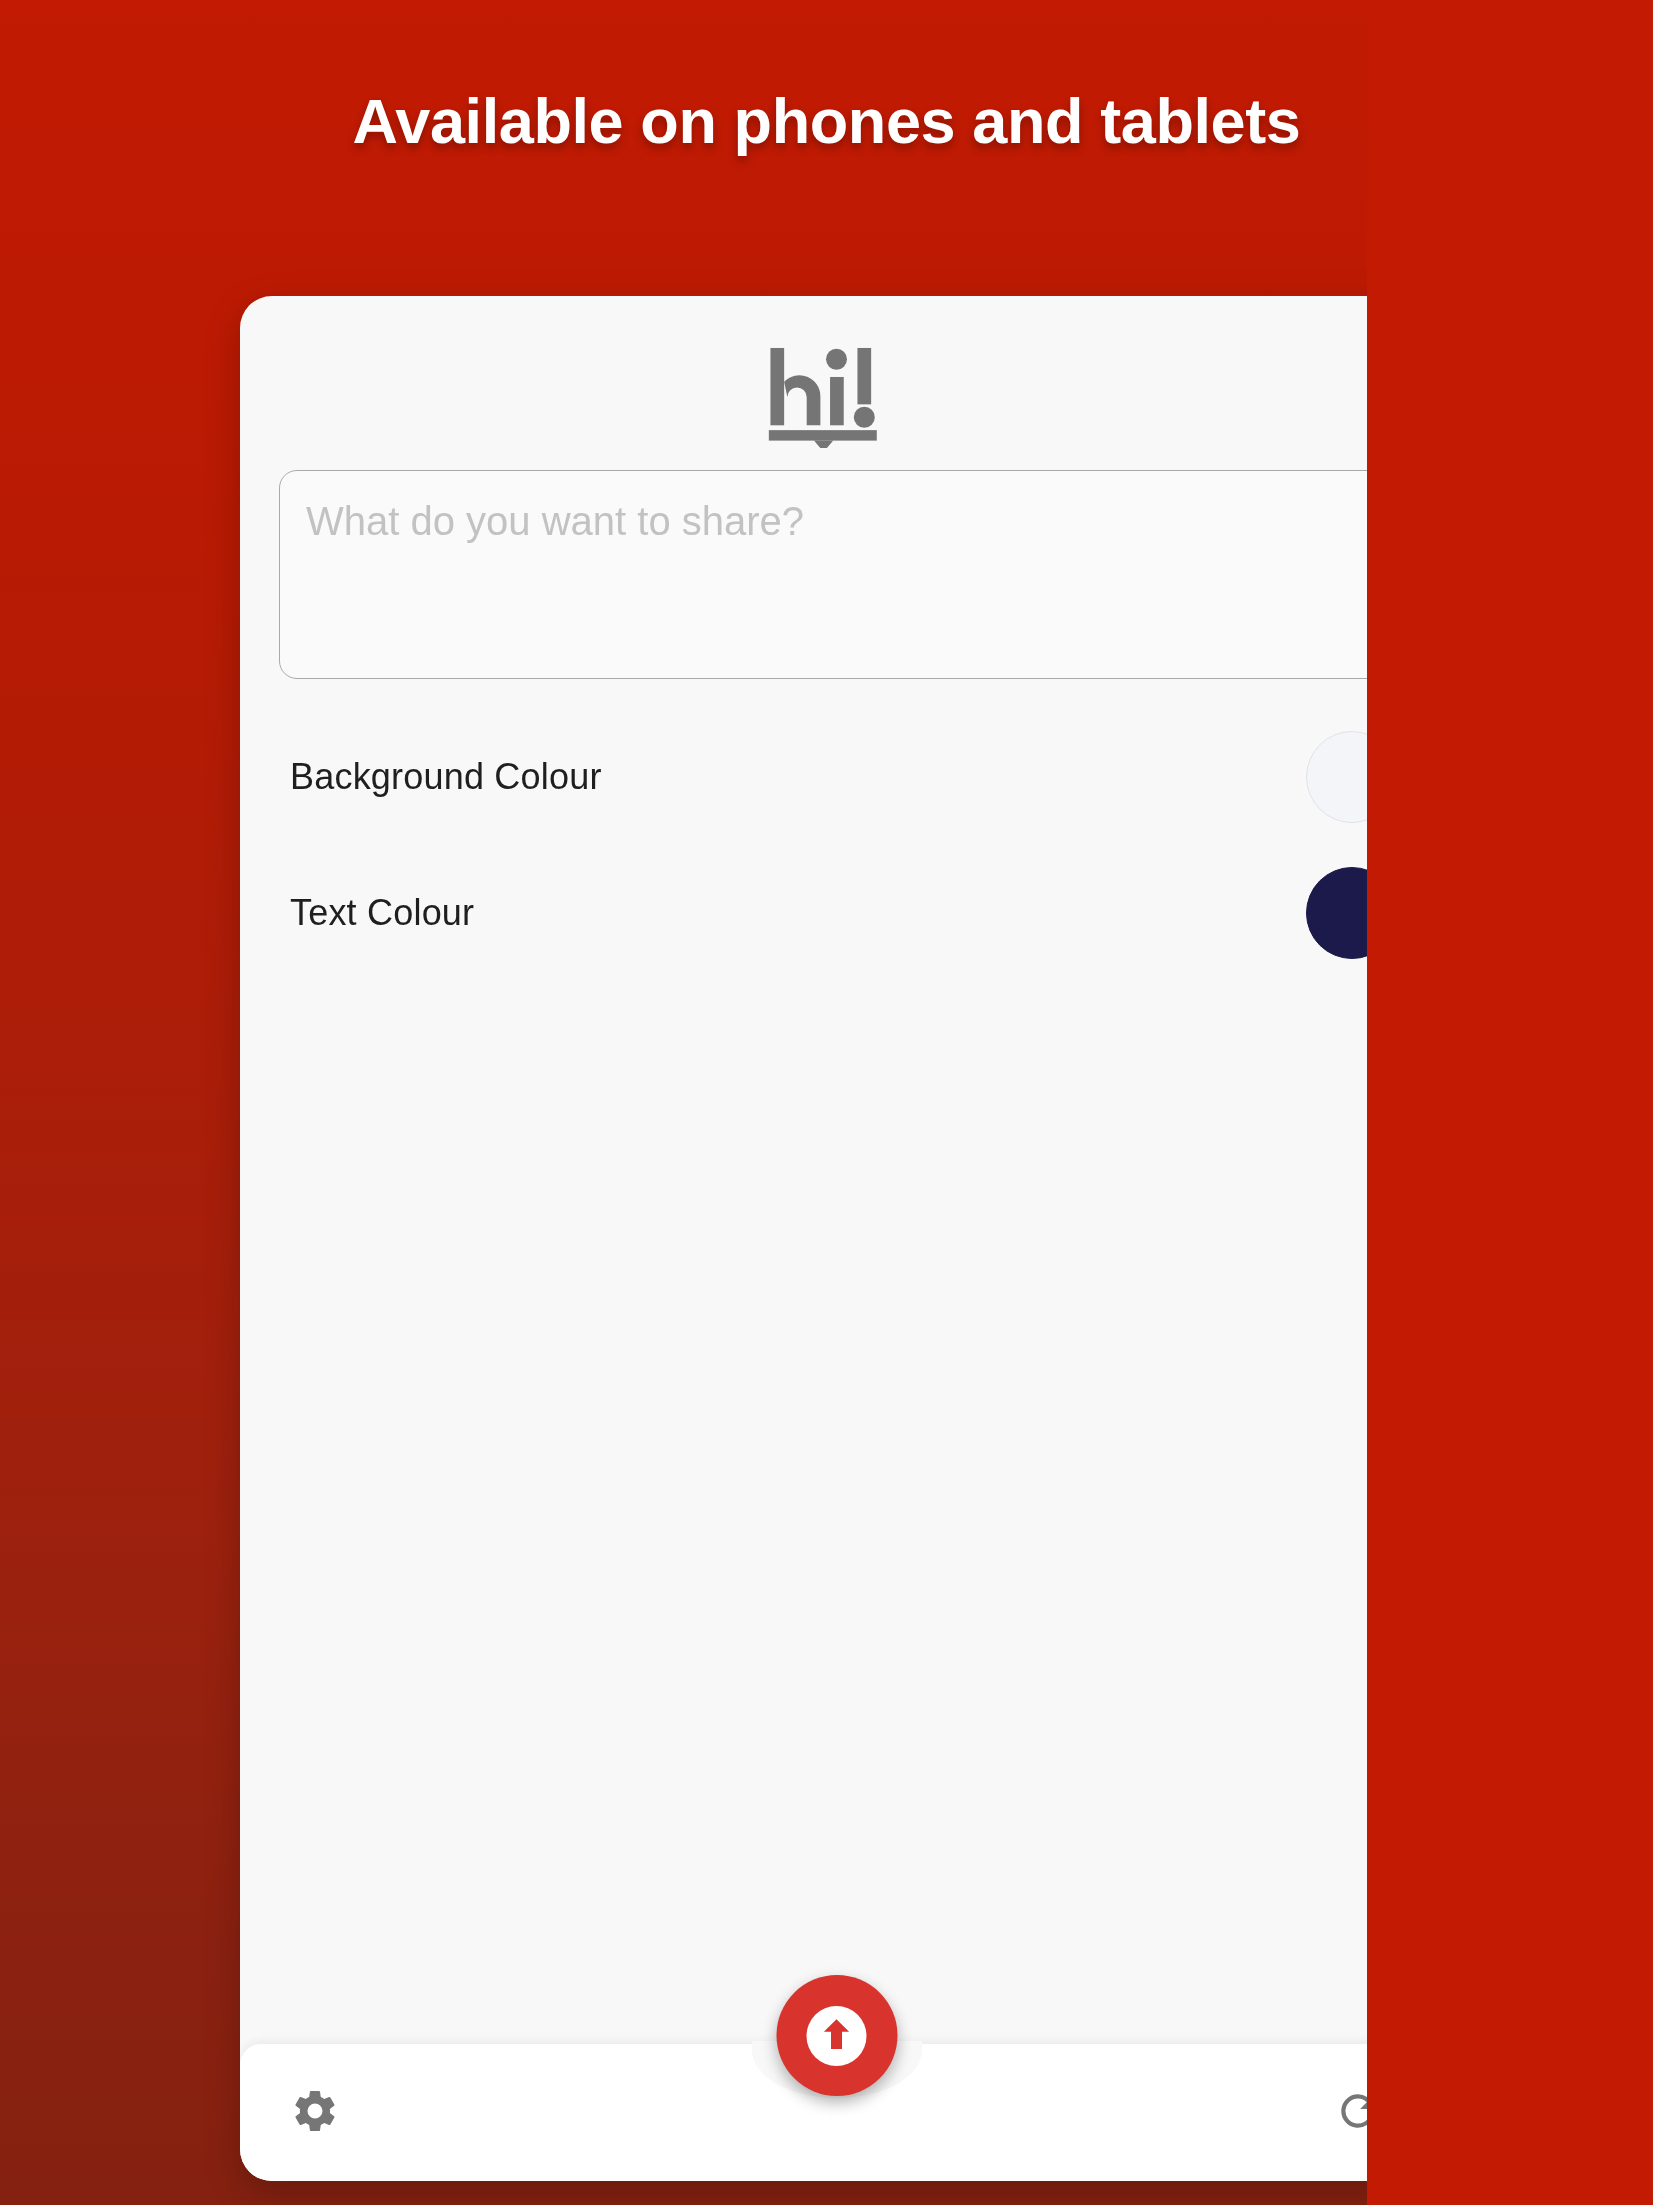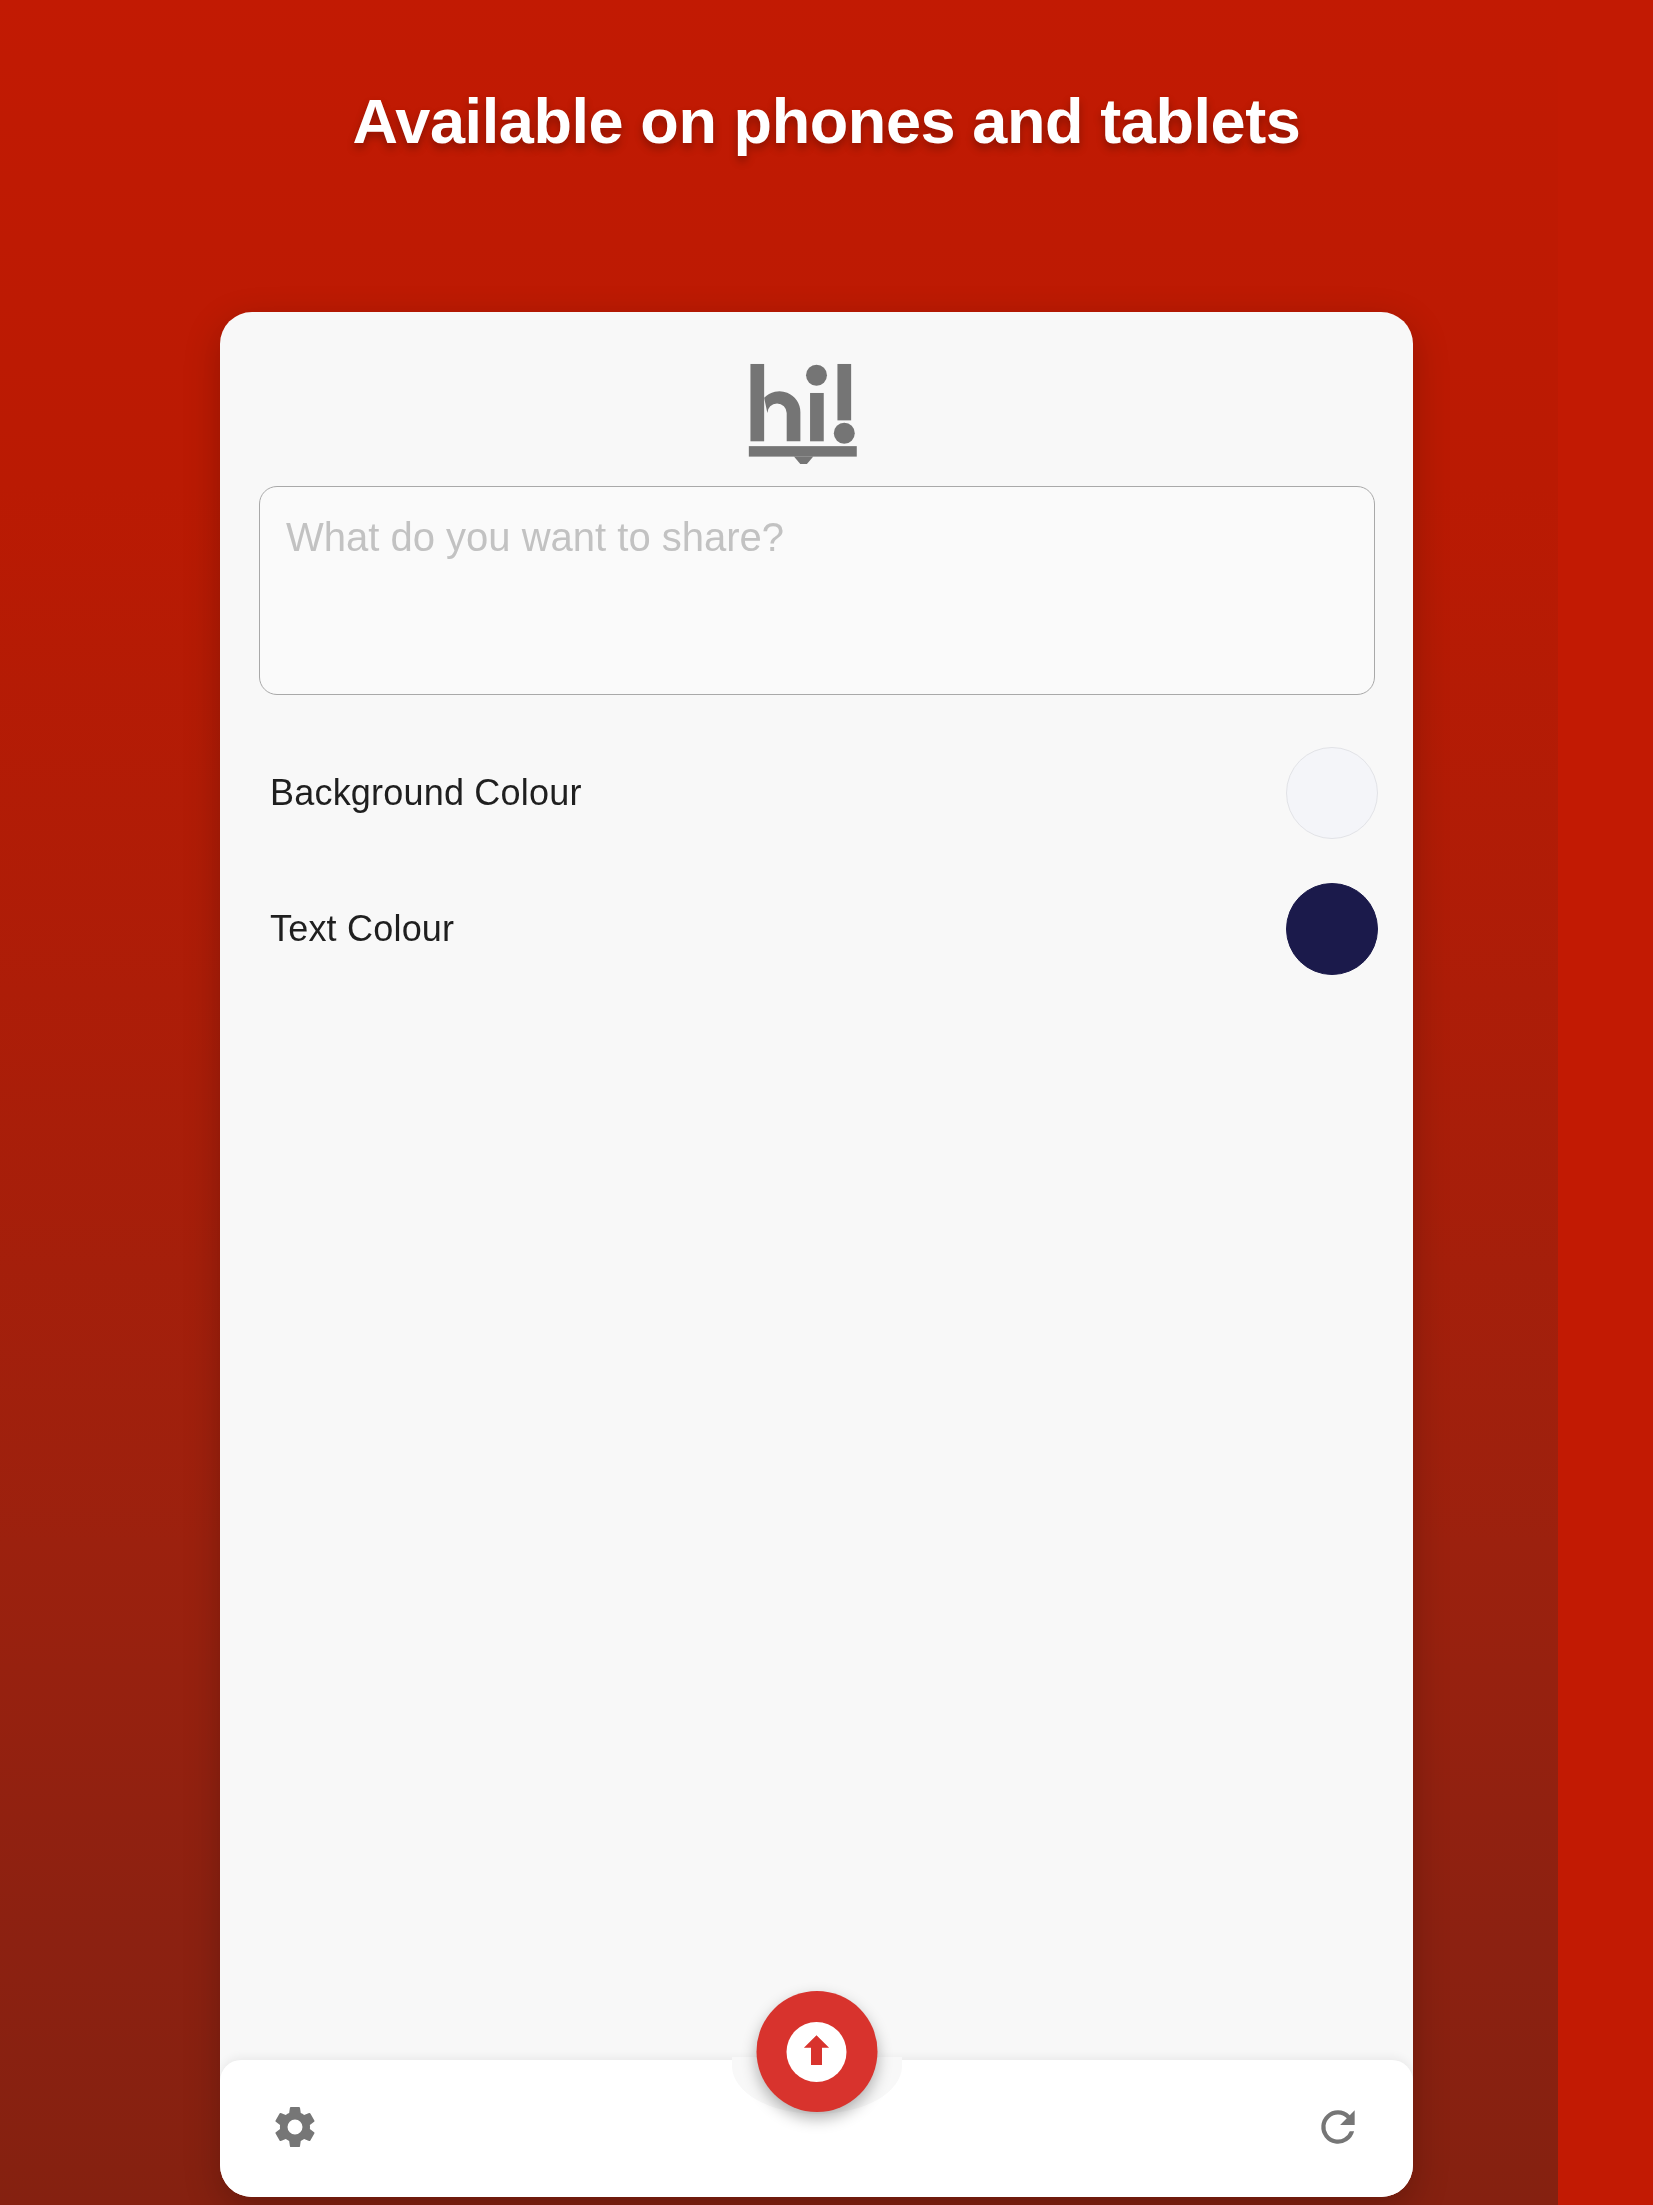--- a/index.html
+++ b/index.html
@@ -9,21 +9,21 @@
   body {
     width: 1653px;
     height: 2205px;
     overflow: hidden;
     font-family: "Liberation Sans", sans-serif;
     background: #c21a03;
   }
 
   .screen {
     position: relative;
-    width: 1558px;
+    width: 1367px;
     height: 2205px;
     background: linear-gradient(180deg,
         #c21a03 0%,
         #ba1a03 22%,
         #ad1d08 45%,
         #9c210e 70%,
         #8c2111 88%,
         #852110 100%);
     overflow: hidden;
   }
@@ -39,29 +39,28 @@
     font-size: 63px;
     font-weight: bold;
     letter-spacing: -0.4px;
     text-shadow: 0 4.8px 8px rgba(0,0,0,0.28);
     font-family: "Liberation Sans", sans-serif;
   }
 
   
   .device-card {
     position: absolute;
-    left: 220px;
+    left: 240px;
     top: 296px;
     width: 1193px;
     height: 1885px;
     background: #f8f8f8;
     border-radius: 32px;
     box-shadow: 0 11.3px 36px rgba(0,0,0,0.22);
     overflow: hidden;
-    margin-top: 16px;
   }
 
   
   .logo-wrap {
     position: absolute;
     top: 39px;
     left: 0;
     width: 1193px;
     height: 121px;
     display: flex;

